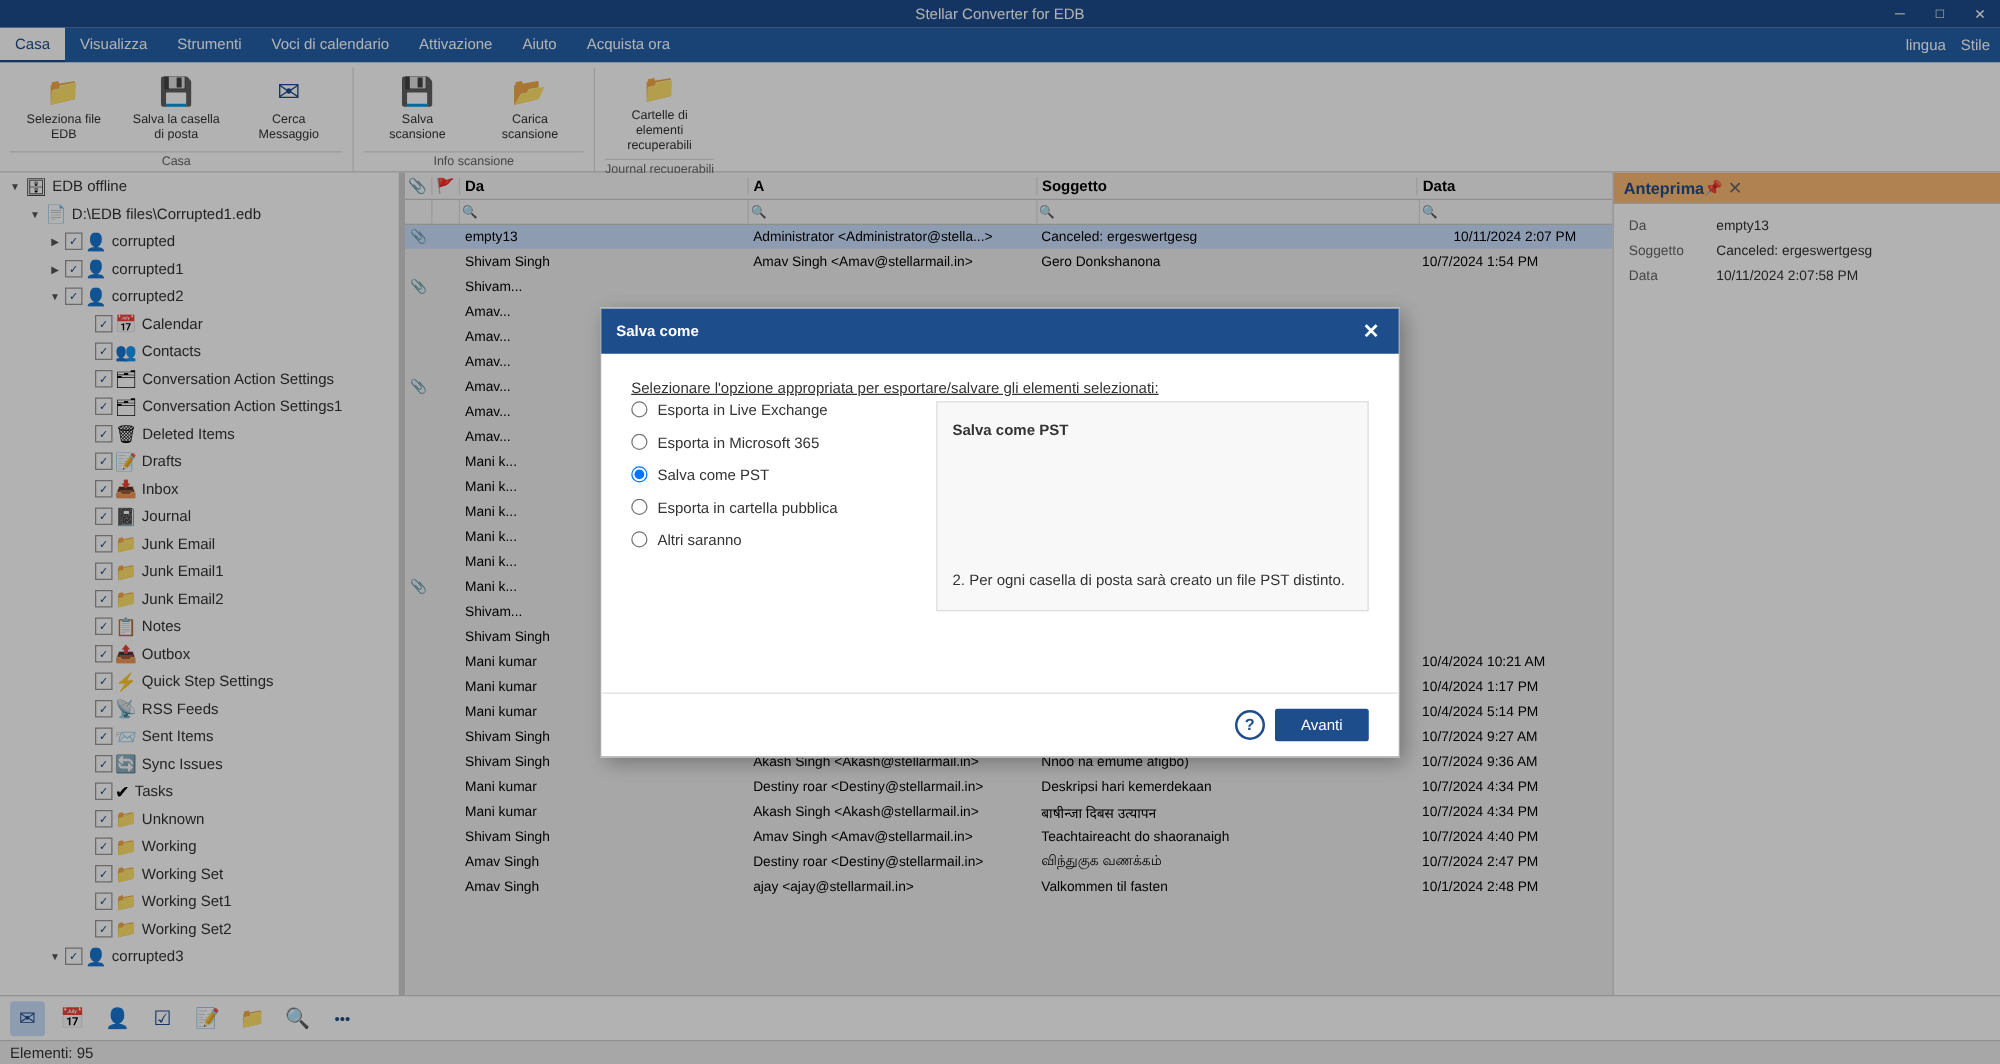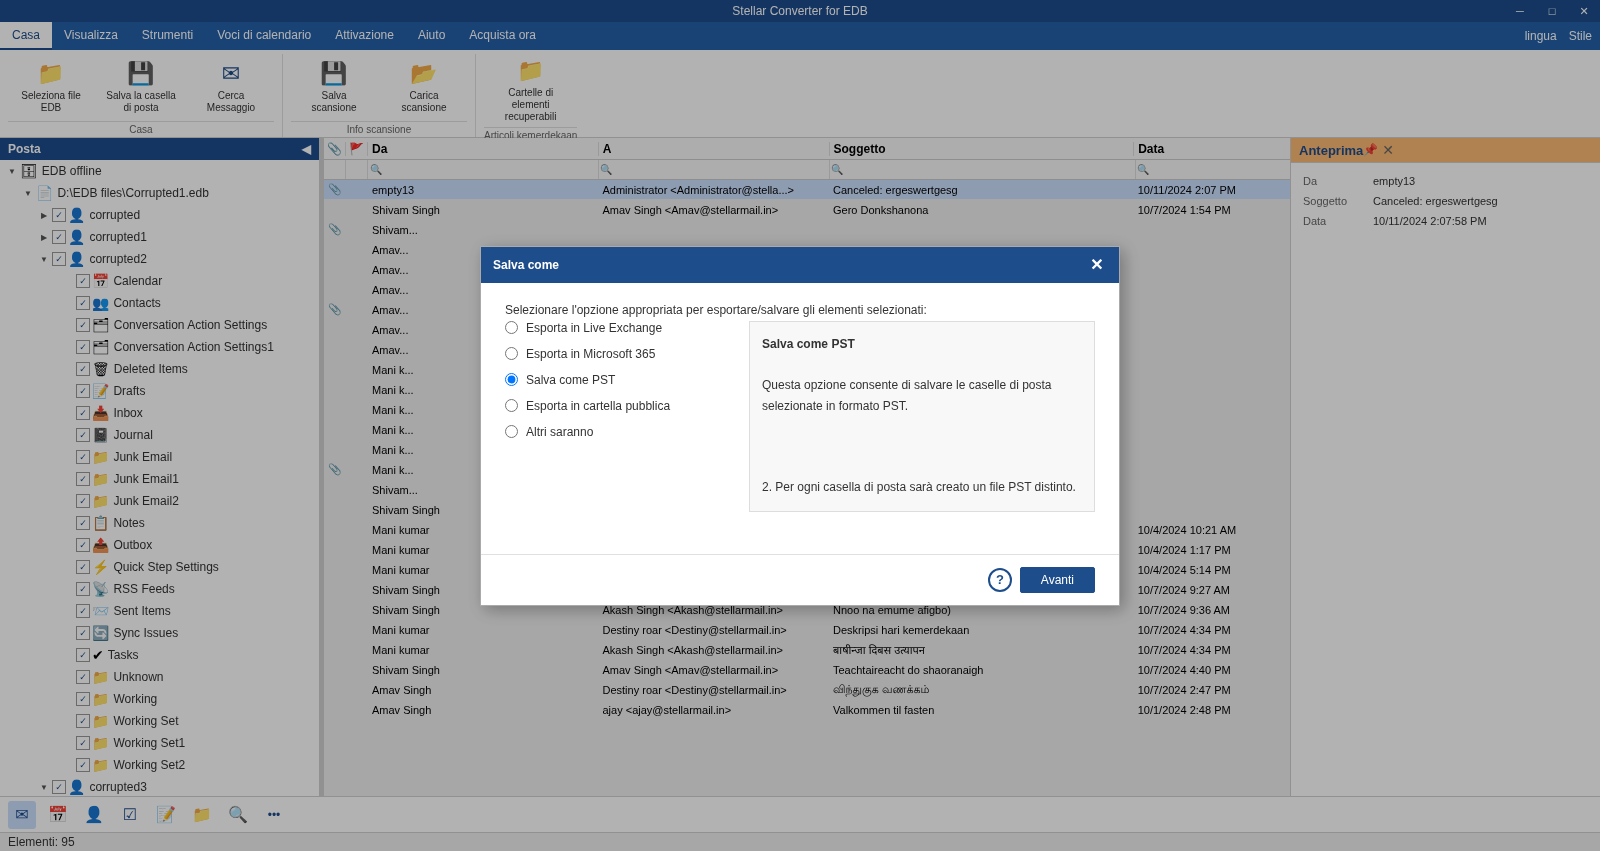--- a/index.html
+++ b/index.html
@@ -329,20 +329,21 @@
       justify-content: center;
     }
     .modal-body {
       padding: 20px 24px;
       flex: 1;
     }
     .modal-description {
       font-size: 12px;
       color: #333;
       margin-bottom: 4px;
+      text-decoration: underline;
     }
     .modal-options {
       display: flex;
       gap: 24px;
     }
     .modal-left {
       flex: 0 0 220px;
       display: flex;
       flex-direction: column;
       gap: 12px;
@@ -471,31 +472,27 @@
     </div>
     <div class="ribbon-group-label">Info scansione</div>
   </div>
   <div class="ribbon-group">
     <div class="ribbon-buttons">
       <div class="ribbon-btn">
         <span class="icon">📁</span>
         <span class="label">Cartelle di elementi recuperabili</span>
       </div>
     </div>
-    <div class="ribbon-group-label">Articoli kemerdekaan</div>
+    <div class="ribbon-group-label">Journal recuperabili</div>
   </div>
 </div>
 
 <div class="main-content">
 
   <div class="sidebar">
-    <div class="sidebar-header">
-      <span>Posta</span>
-      <span style="cursor:pointer;">◀</span>
-    </div>
     <div class="sidebar-content">
 
       <div class="tree-item" style="padding-left: 4px;">
         <span class="tree-toggle">▼</span>
         <span class="tree-icon">🗄</span>
         <span class="tree-label">EDB offline</span>
       </div>
 
       <div class="tree-item" style="padding-left: 20px;">
         <span class="tree-toggle">▼</span>
@@ -716,21 +713,21 @@
     </div>
 
     <div class="table-body" style="flex:1; overflow-y:auto;">
 
       <div class="table-row selected" style="display:flex; height:20px; align-items:center; background:#cce0ff; border-bottom:1px solid #f0f0f0;">
         <div style="width:22px; flex-shrink:0; text-align:center; font-size:11px;">📎</div>
         <div style="width:22px; flex-shrink:0;"></div>
         <div style="flex:1.5; padding:0 4px; font-size:11px; overflow:hidden; text-overflow:ellipsis; white-space:nowrap;">empty13</div>
         <div style="flex:1.5; padding:0 4px; font-size:11px; overflow:hidden; text-overflow:ellipsis; white-space:nowrap;">Administrator &lt;Administrator@stella...&gt;</div>
         <div style="flex:2; padding:0 4px; font-size:11px; overflow:hidden; text-overflow:ellipsis; white-space:nowrap;">Canceled: ergeswertgesg</div>
-        <div style="flex:1; padding:0 4px; font-size:11px; overflow:hidden; text-overflow:ellipsis; white-space:nowrap;">10/11/2024 2:07 PM</div>
+        <div style="flex:1; padding:0 4px; font-size:11px; overflow:hidden; text-overflow:ellipsis; white-space:nowrap;text-align:center;">10/11/2024 2:07 PM</div>
       </div>
       <div class="table-row" style="display:flex; height:20px; align-items:center; border-bottom:1px solid #f0f0f0;">
         <div style="width:22px; flex-shrink:0;"></div>
         <div style="width:22px; flex-shrink:0;"></div>
         <div style="flex:1.5; padding:0 4px; font-size:11px; overflow:hidden; text-overflow:ellipsis; white-space:nowrap;">Shivam Singh</div>
         <div style="flex:1.5; padding:0 4px; font-size:11px; overflow:hidden; text-overflow:ellipsis; white-space:nowrap;">Amav Singh &lt;Amav@stellarmail.in&gt;</div>
         <div style="flex:2; padding:0 4px; font-size:11px; overflow:hidden; text-overflow:ellipsis; white-space:nowrap;">Gero Donkshanona</div>
         <div style="flex:1; padding:0 4px; font-size:11px; overflow:hidden; text-overflow:ellipsis; white-space:nowrap;">10/7/2024 1:54 PM</div>
       </div>
       <div class="table-row" style="display:flex; height:20px; align-items:center; border-bottom:1px solid #f0f0f0;">
@@ -1003,21 +1000,21 @@
             <input type="radio" name="save-option" style="">
             <span>Esporta in cartella pubblica</span>
           </label>
           <label class="radio-option">
             <input type="radio" name="save-option" style="">
             <span>Altri saranno</span>
           </label>
         </div>
         <div class="modal-right">
           <strong>Salva come PST</strong><br><br>
-          <span>Questa opzione consente di salvare le caselle di posta selezionate in formato PST.</span><br><br>
+          <br><br>
           <br><br>
           <span>2. Per ogni casella di posta sarà creato un file PST distinto.</span>
         </div>
       </div>
     </div>
     <div class="modal-footer">
       <div class="help-icon">?</div>
       <button class="btn btn-primary">Avanti</button>
     </div>
   </div>

